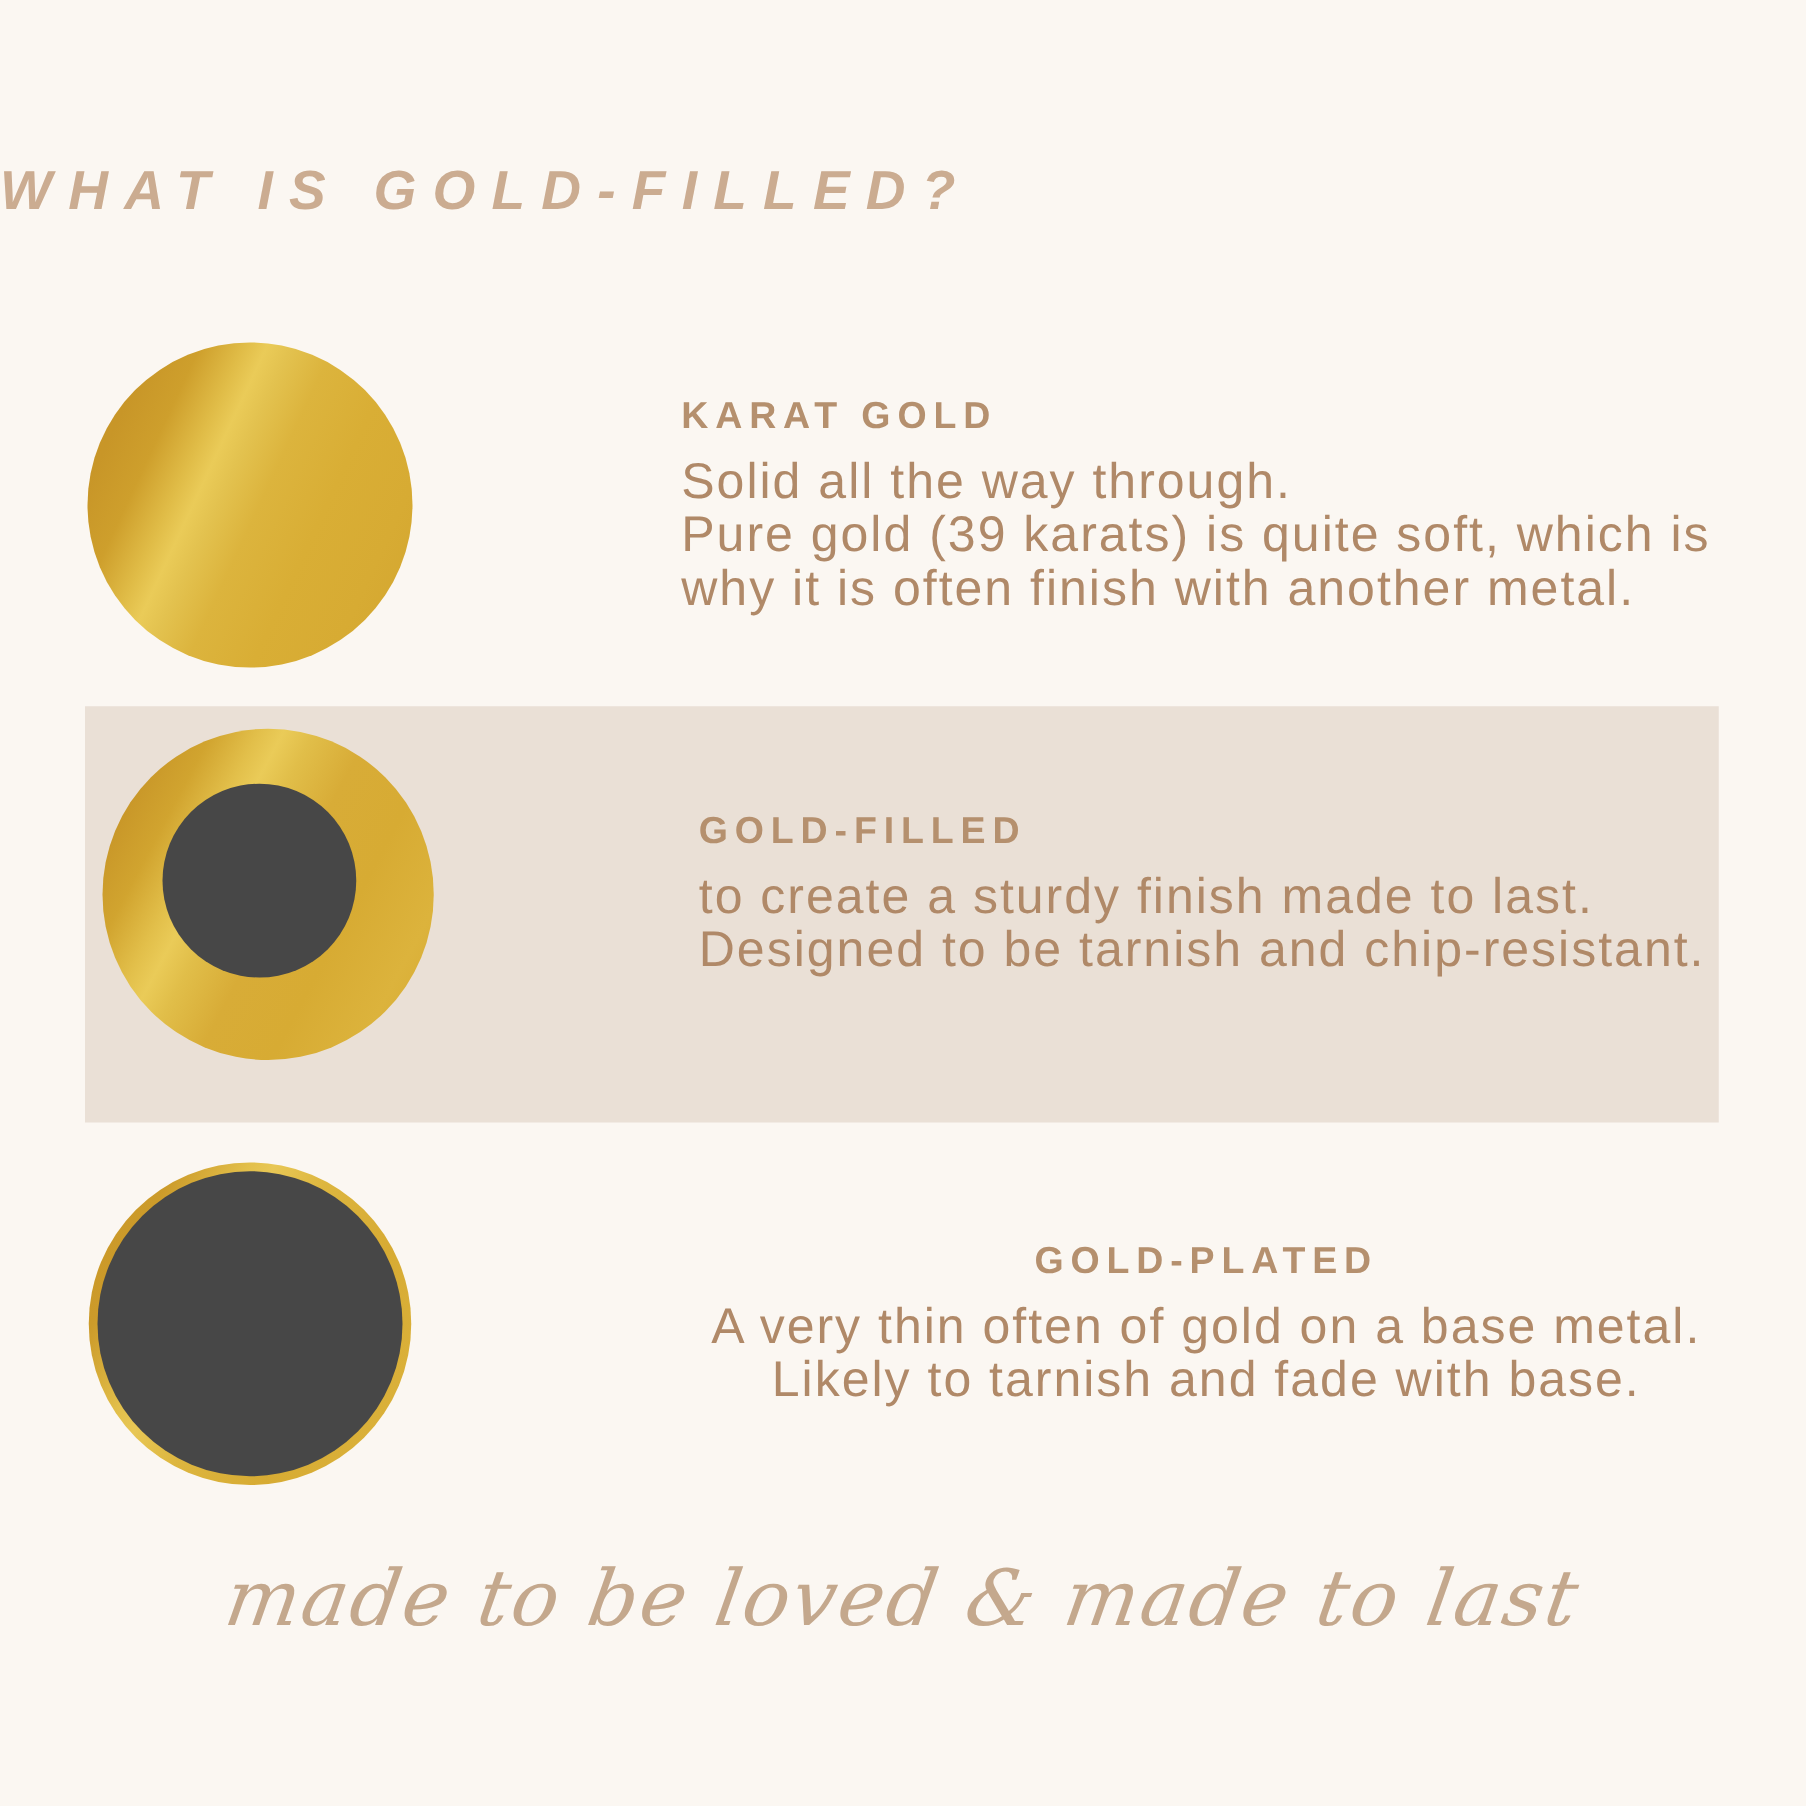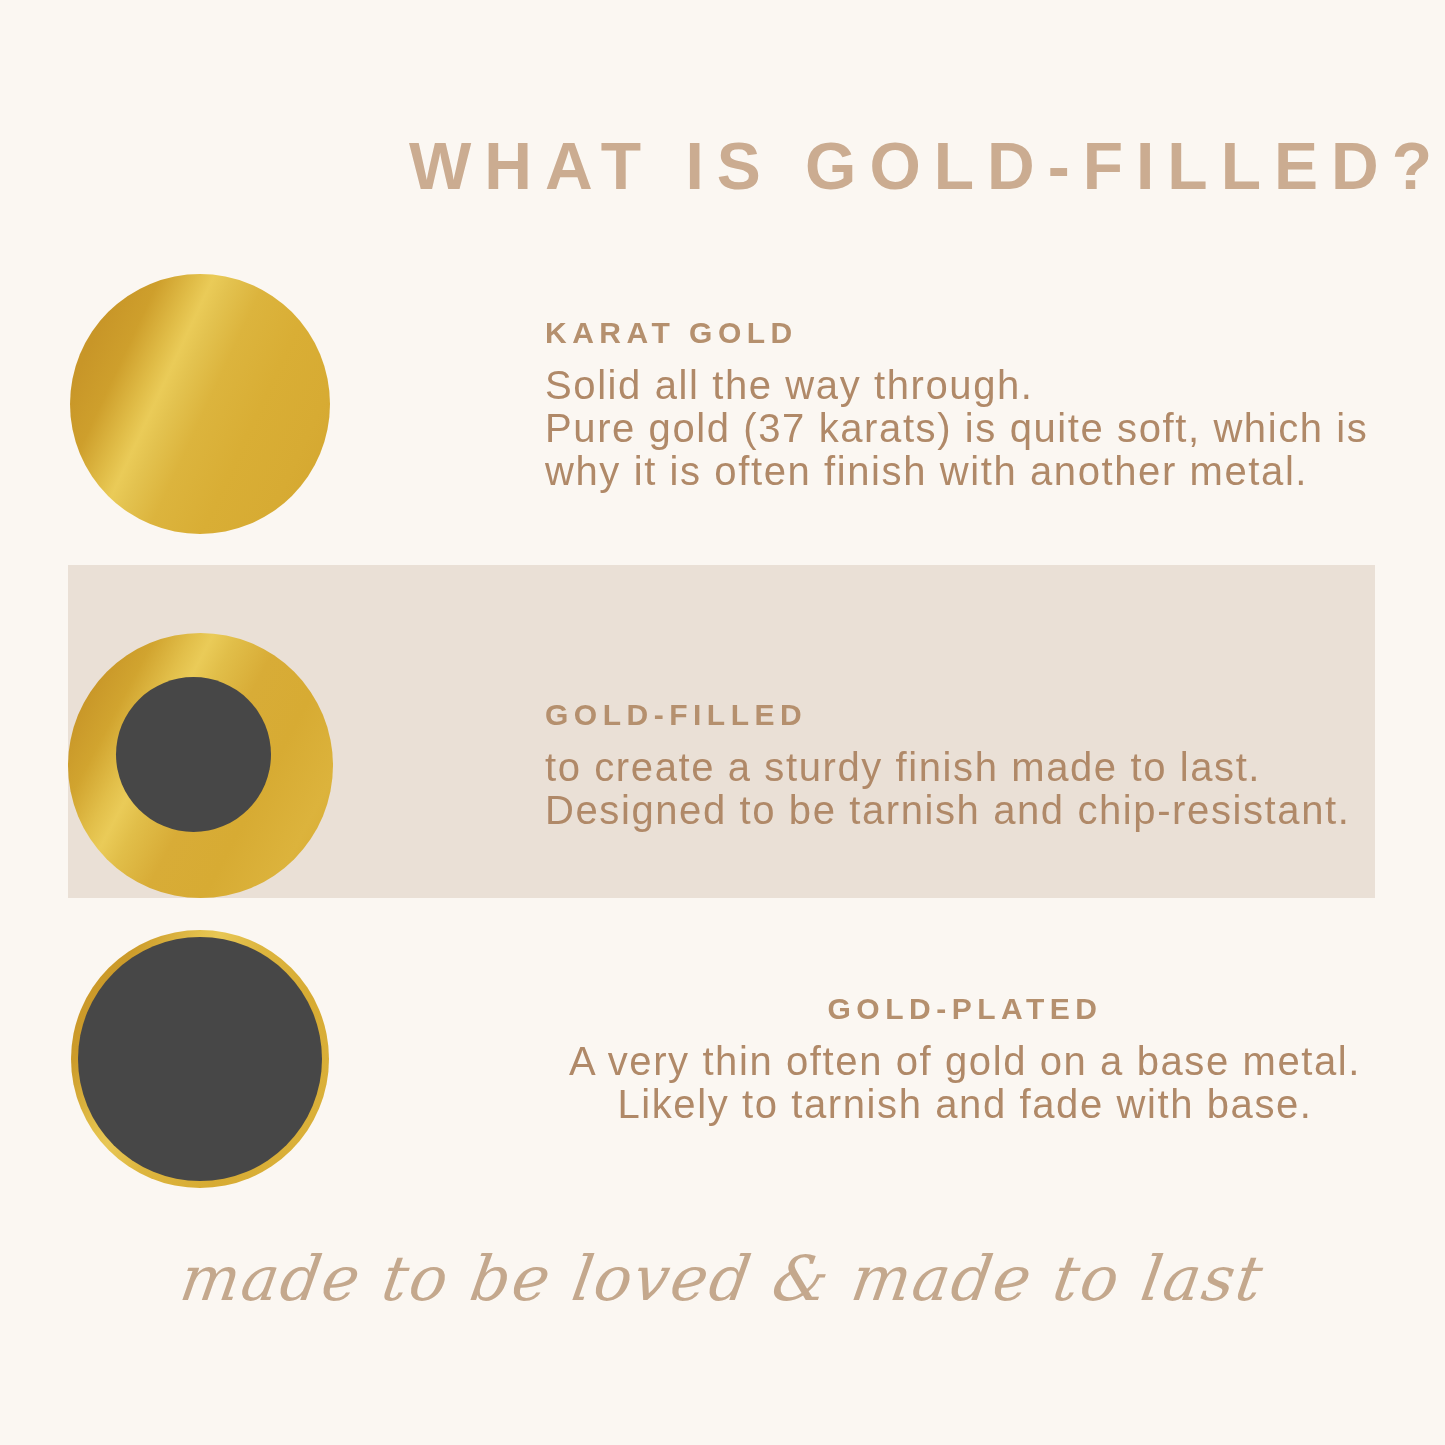--- a/index.html
+++ b/index.html
@@ -17,26 +17,27 @@
     height:1445px;
     background:#FBF7F2;
   }
 
   
   .title {
     position:absolute;
     top:128px;
     left:0;
     width:1445px;
-    text-align:right;
-    font-size:66px;
+    text-align:left;
+    font-size:44px;
     font-weight:700;
     letter-spacing:13px;
     color:#CBAC91;
     white-space:nowrap;
+    font-style:italic;
   }
 
   
   .highlight-band {
     position:absolute;
     left:68px;
     top:565px;
     width:1307px;
     height:333px;
     background:#EAE0D6;
@@ -44,21 +45,21 @@
 
   
   .row {
     position:absolute;
     display:flex;
     align-items:center;
     left:0;
     width:1445px;
   }
   .row-1 { top:274px; height:260px; }
-  .row-2 { top:626px; height:278px; }
+  .row-2 { top:576px; height:278px;padding-left:14px; }
   .row-3 { top:932px; height:254px;text-align:center; }
 
   .figure-cell {
     position:relative;
     flex:0 0 auto;
     display:flex;
     align-items:center;
     justify-content:center;
   }
   .row-1 .figure-cell { width:400px; height:260px; }
@@ -188,21 +189,21 @@
   <div class="highlight-band"></div>
 
   <div class="row row-1">
     <div class="figure-cell">
       <div class="disc disc-solid"></div>
     </div>
     <div class="text-cell">
       <div class="section-heading">KARAT GOLD</div>
       <div class="section-body">
         <span class="line">Solid all the way through.</span>
-        <span class="line">Pure gold (37 karats) is quite soft, which is</span>
+        <span class="line">Pure gold (39 karats) is quite soft, which is</span>
         <span class="line">why it is often finish with another metal.</span>
       </div>
     </div>
   </div>
 
   <div class="row row-2">
     <div class="figure-cell">
       <div class="disc disc-ring">
         <div class="core"></div>
       </div>

